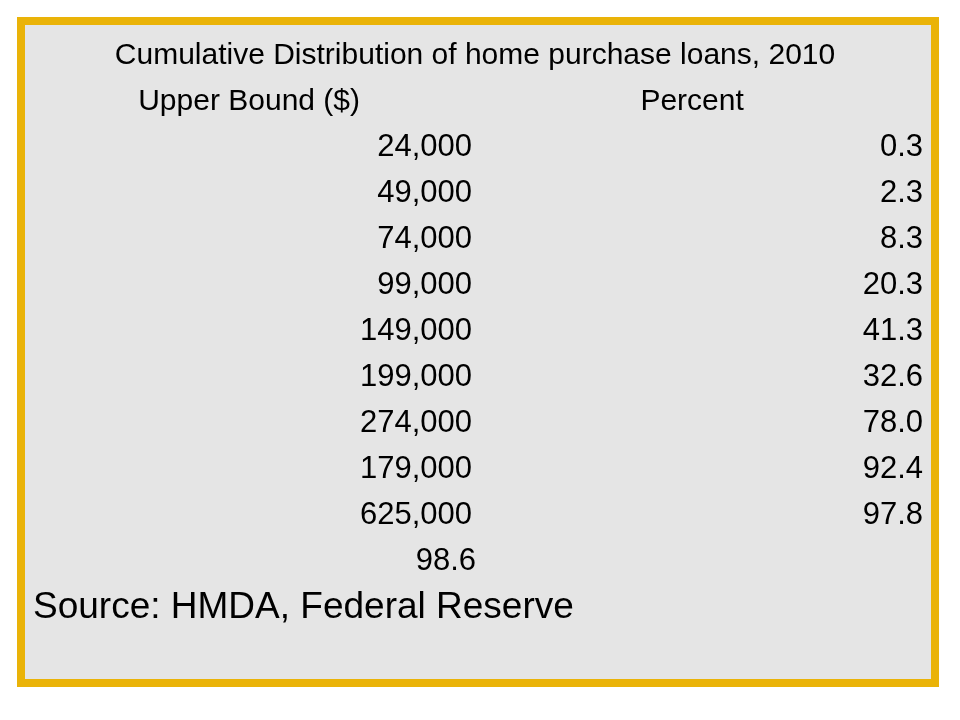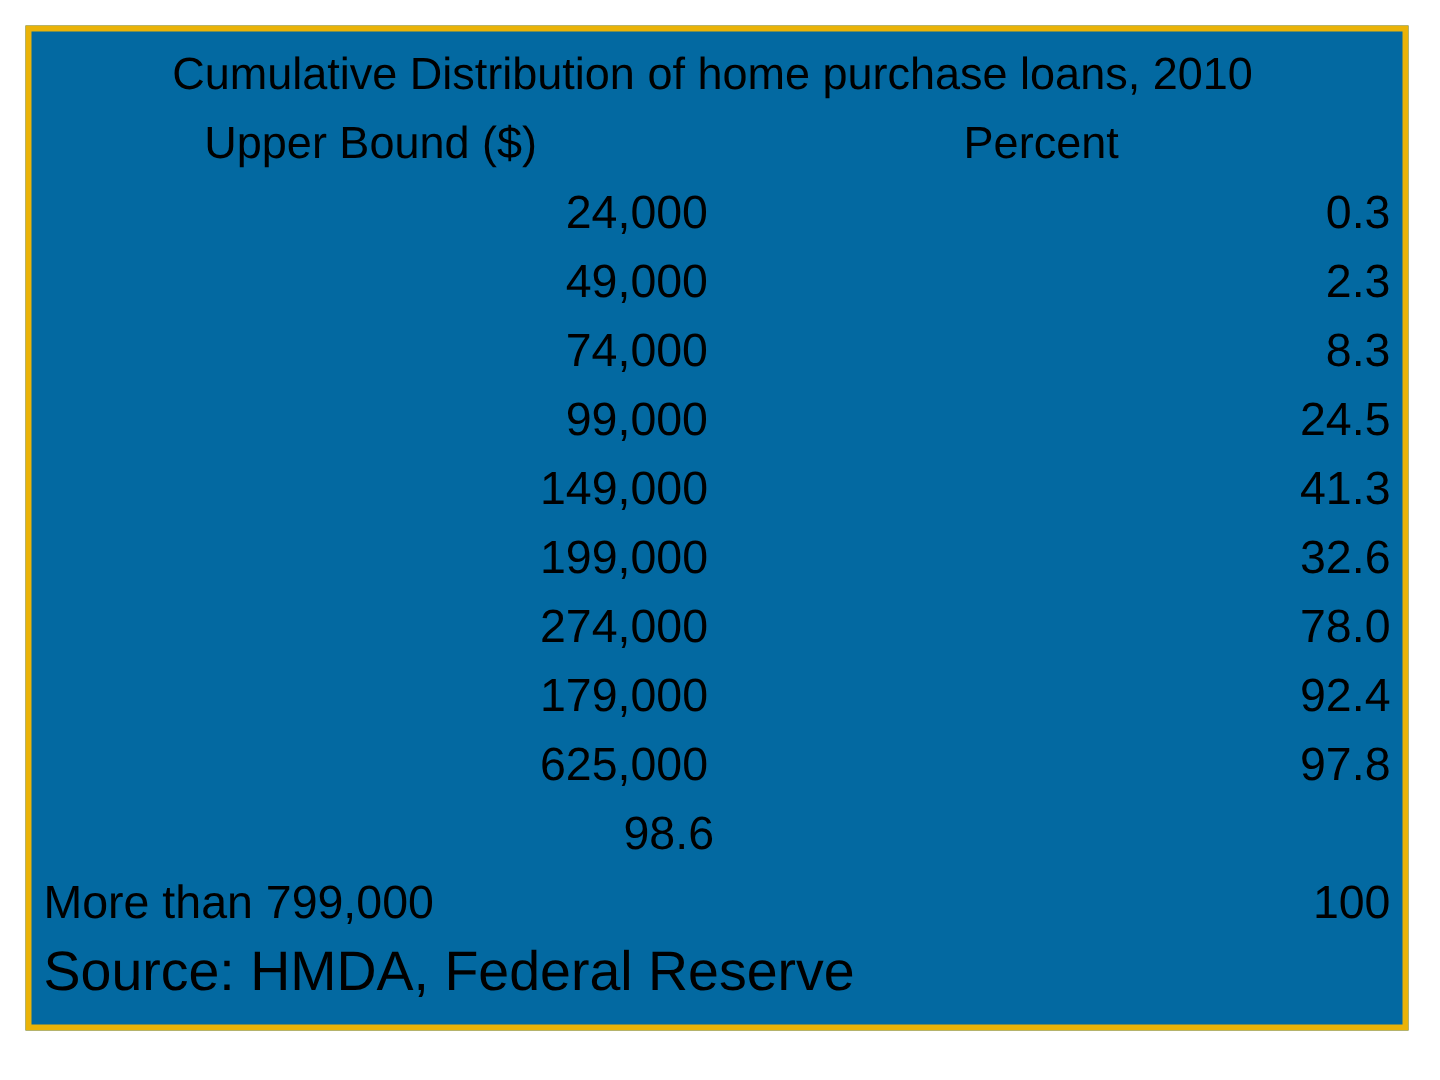--- a/index.html
+++ b/index.html
@@ -13,23 +13,23 @@
     font-family: "Liberation Sans", sans-serif;
     color: #000000;
     overflow: hidden;
   }
   #frame {
     position: absolute;
     left: 17px;
     top: 17px;
     width: 922px;
     height: 670px;
-    border: 4px solid #eab308;
+    border: 8px solid #eab308;
     box-sizing: border-box;
-    background: #0369a1;
+    background: #e5e5e5;
   }
   #table {
     position: absolute;
     left: 0;
     top: 0;
     width: 100%;
     height: 100%;
     box-sizing: border-box;
     padding: 6px 6px 0 6px;
   }
@@ -129,21 +129,21 @@
       <span class="cell-pct">2.3</span>
     </div>
 
     <div class="row data-row">
       <span class="cell-bound">74,000</span>
       <span class="cell-pct">8.3</span>
     </div>
 
     <div class="row data-row">
       <span class="cell-bound">99,000</span>
-      <span class="cell-pct">24.5</span>
+      <span class="cell-pct">20.3</span>
     </div>
 
     <div class="row data-row">
       <span class="cell-bound">149,000</span>
       <span class="cell-pct">41.3</span>
     </div>
 
     <div class="row data-row">
       <span class="cell-bound">199,000</span>
       <span class="cell-pct">32.6</span>
@@ -161,23 +161,19 @@
 
     <div class="row data-row">
       <span class="cell-bound">625,000</span>
       <span class="cell-pct">97.8</span>
     </div>
 
     <div class="row data-row">
       <span class="cell-pct">98.6</span>
     </div>
 
-    <div class="row more-row">
-      <span class="cell-bound">More than 799,000</span>
-      <span class="cell-pct">100</span>
-    </div>
 
     <div class="row source-row">
       <span class="source-text">Source:  HMDA, Federal Reserve</span>
     </div>
 
   </div>
 </div>
 
 </body></html>

